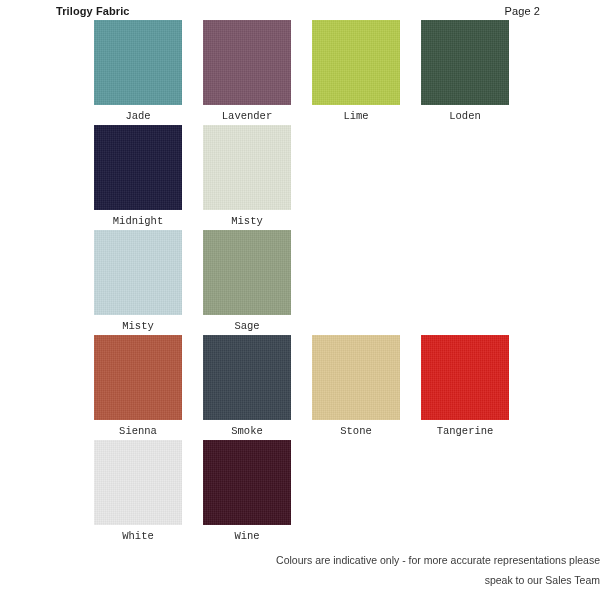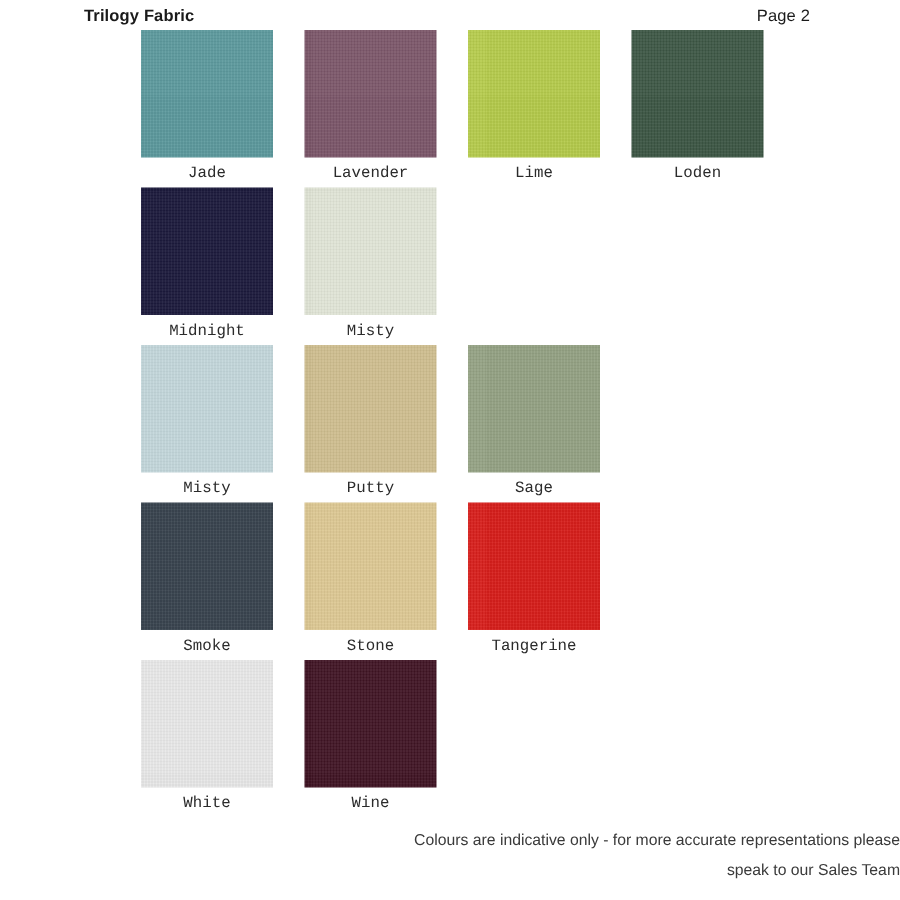--- a/index.html
+++ b/index.html
@@ -143,29 +143,29 @@
         <div class="swatch-chip" style="background-color: rgb(223, 227, 213);"></div>
         <div class="swatch-label">Misty</div>
       </div>
     </div>
     <div class="swatch-row">
       <div class="swatch-cell">
         <div class="swatch-chip" style="background-color: rgb(195, 215, 219);"></div>
         <div class="swatch-label">Misty</div>
       </div>
       <div class="swatch-cell">
-        <div class="swatch-chip" style="background-color: rgb(205, 188, 141);"></div>
-        <div class="swatch-label">Putty</div>
-      </div>
-      <div class="swatch-cell">
         <div class="swatch-chip" style="background-color: rgb(147, 161, 131);"></div>
         <div class="swatch-label">Sage</div>
       </div>
     </div>
     <div class="swatch-row">
+      <div class="swatch-cell">
+        <div class="swatch-chip" style="background-color: rgb(178, 87, 63);"></div>
+        <div class="swatch-label">Sienna</div>
+      </div>
       <div class="swatch-cell">
         <div class="swatch-chip" style="background-color: rgb(58, 69, 80);"></div>
         <div class="swatch-label">Smoke</div>
       </div>
       <div class="swatch-cell">
         <div class="swatch-chip" style="background-color: rgb(221, 200, 147);"></div>
         <div class="swatch-label">Stone</div>
       </div>
       <div class="swatch-cell">
         <div class="swatch-chip" style="background-color: rgb(216, 31, 28);"></div>

